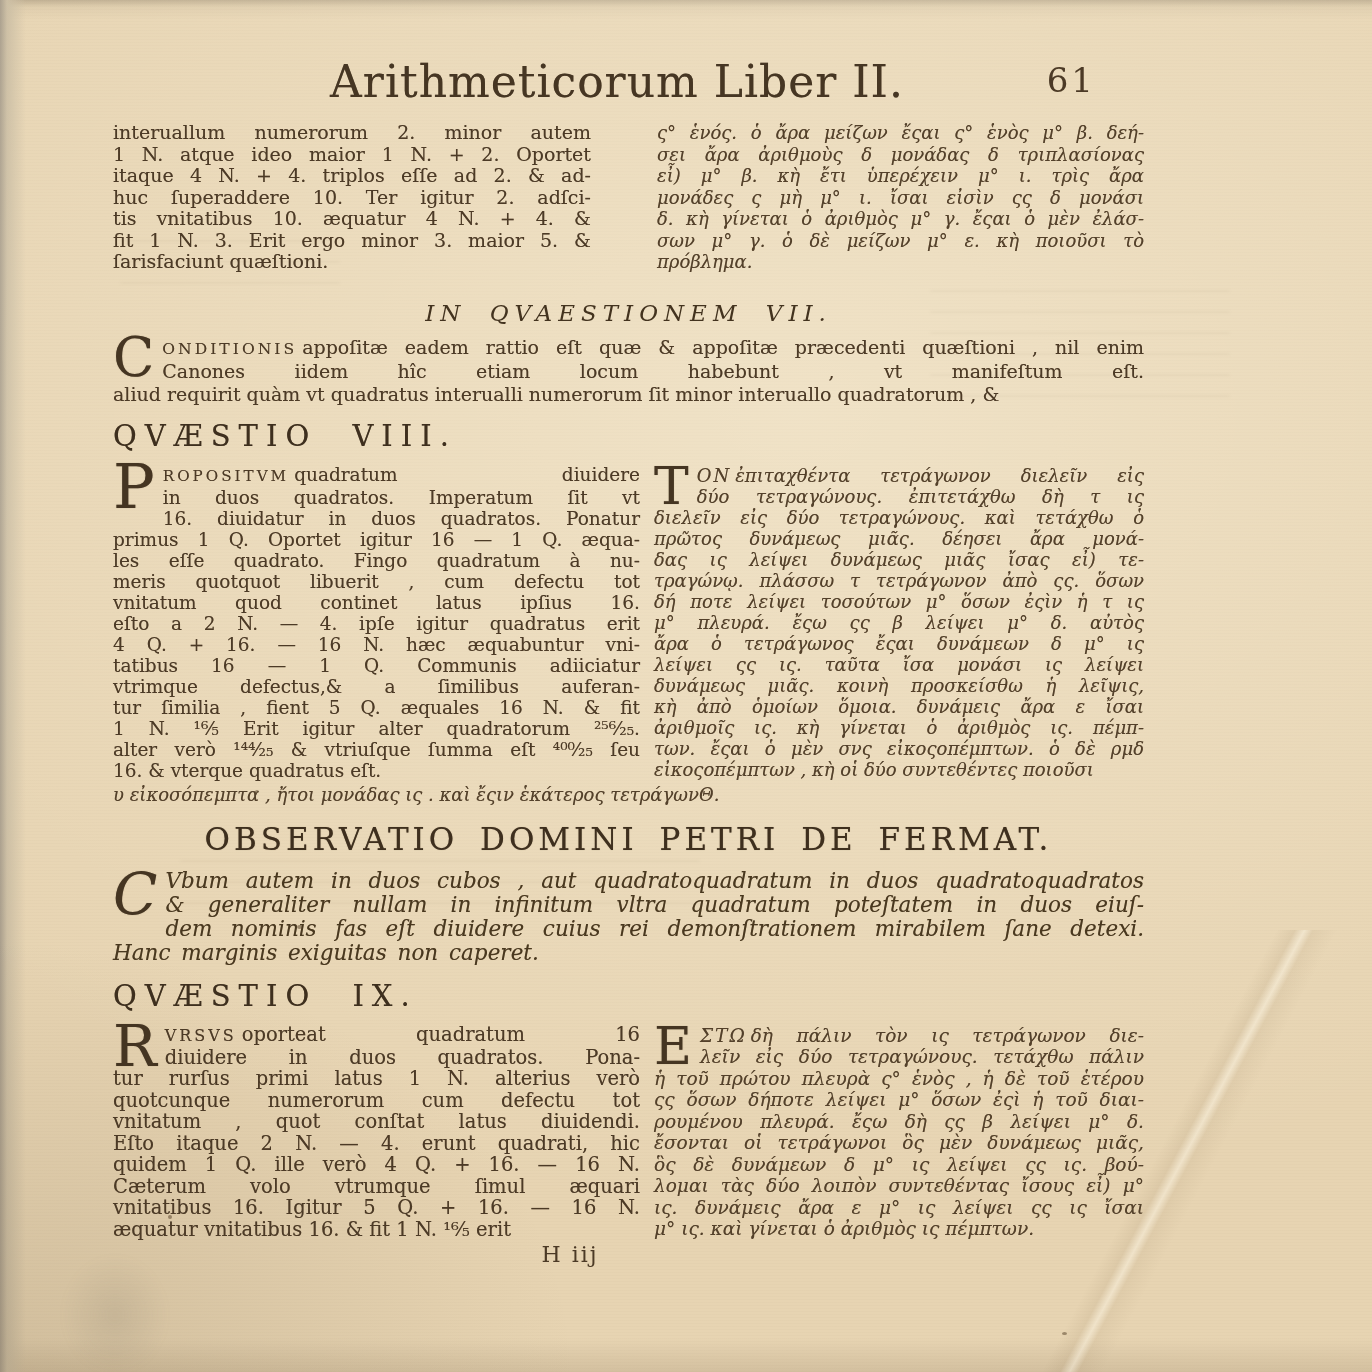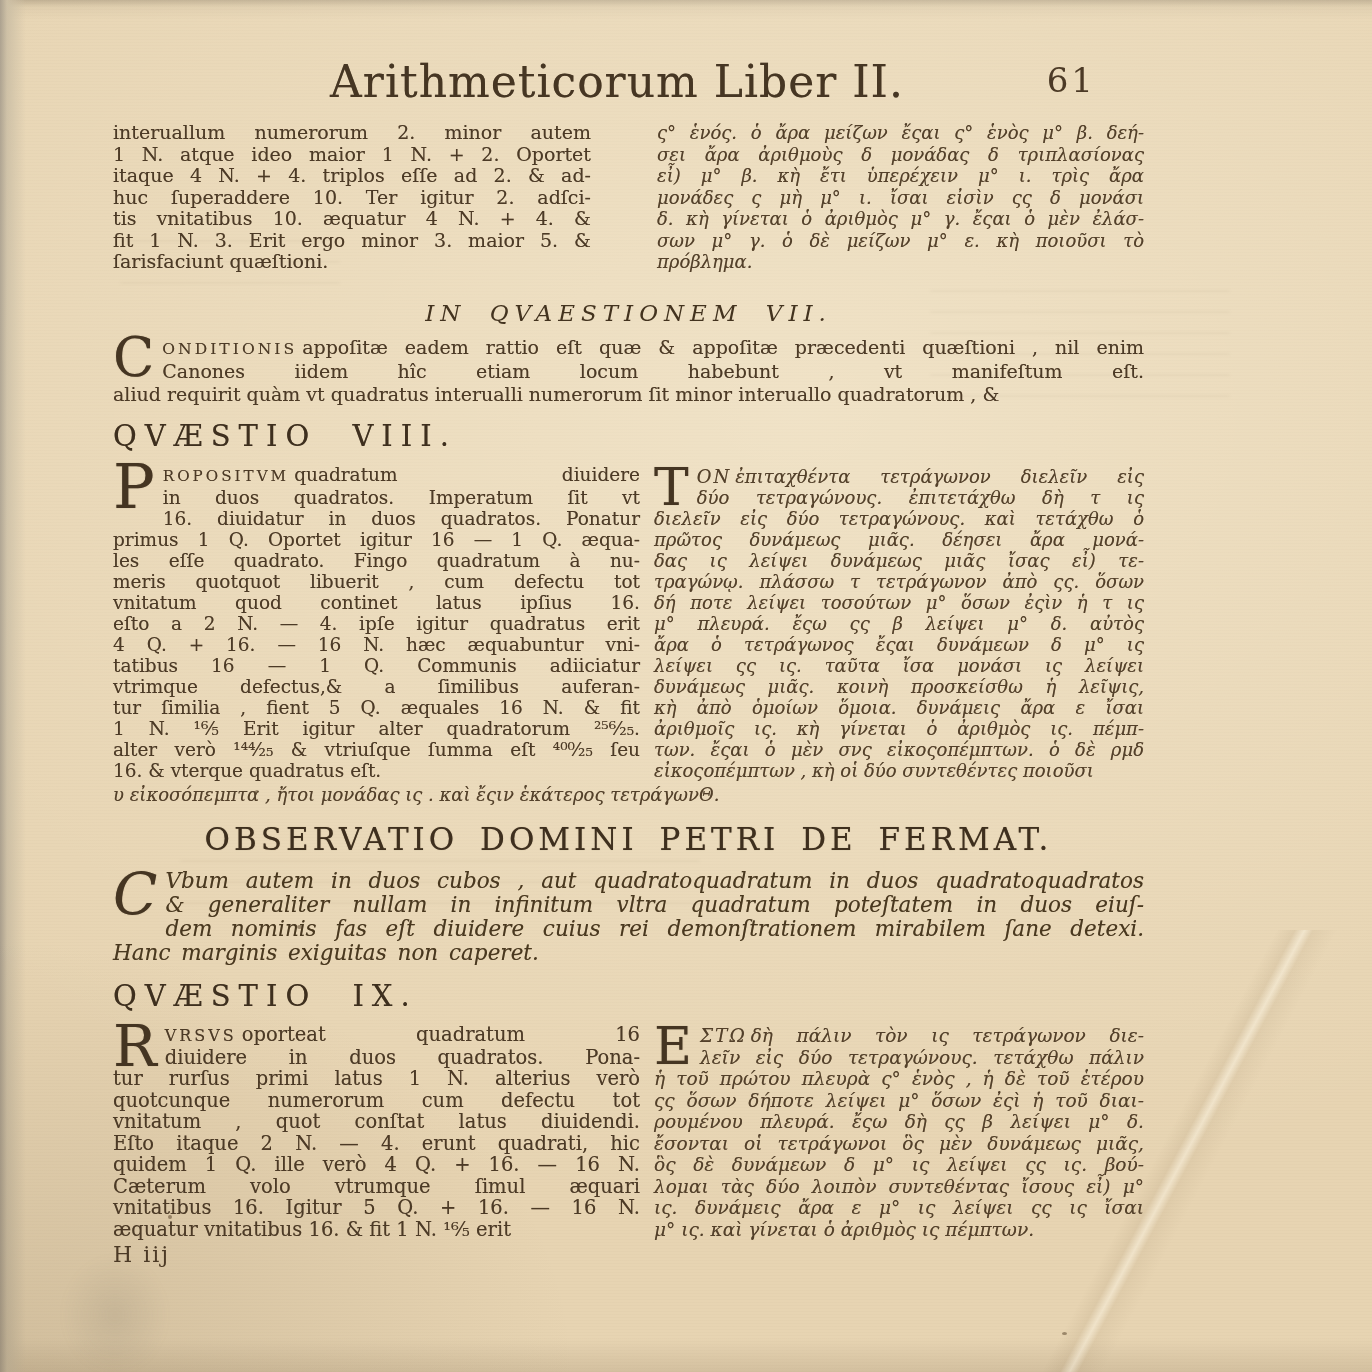--- a/index.html
+++ b/index.html
@@ -37,21 +37,21 @@
   }
   .page-number{position:absolute;right:48px;top:4px;font-size:34px;color:#4c3a26;letter-spacing:3px;margin-left:41px;}
 
   .line{
     text-align:justify;text-align-last:justify;
     white-space:normal;
     text-shadow:0 0 0.5px rgba(76,58,38,0.45);
   }
   [data-bind-list] > .line:last-child{text-align-last:left;}
 
-  .cols{display:flex;align-items:flex-end;}
+  .cols{display:flex;align-items:center;}
   .greek .line, .greek.line{font-style:italic;color:#53402a;}
 
   
   .top-cols{margin-top:8px;}
   .top-latin{width:478px;font-size:19px;line-height:21.5px;}
   .top-greek{flex:1;margin-left:66px;font-size:18px;line-height:21.5px;}
 
   
   .h-italic{
     margin:27px 0 0 0;text-align:center;font-weight:normal;font-style:italic;
@@ -91,21 +91,21 @@
 
   .span-line{
     margin-top:3px;font-size:18px;font-style:italic;color:#53402a;
     text-align:left;text-align-last:left;
     text-shadow:0 0 0.5px rgba(76,58,38,0.45);
   }
 
   .obs-para{margin-top:12px;font-style:italic;font-size:21.5px;line-height:24px;color:#49381f;}
   .obs-para .line{word-spacing:4px;}
 
-  .sig{margin-top:2px;text-align:left;padding-right:117px;font-size:22px;letter-spacing:2px;color:#4c3a26;}
+  .sig{margin-top:2px;text-align:center;padding-right:117px;font-size:22px;letter-spacing:2px;color:#4c3a26;}
 </style>
 </head>
 <body>
 
 <div class="page">
   <div class="ghost" style="left:930px;top:290px;width:300px;height:110px;"></div>
   <div class="ghost" style="left:180px;top:860px;width:520px;height:60px;"></div>
   <div class="ghost" style="left:120px;top:240px;width:220px;height:60px;"></div>
   <div class="crease1"></div>
   <div class="smudge"></div>

